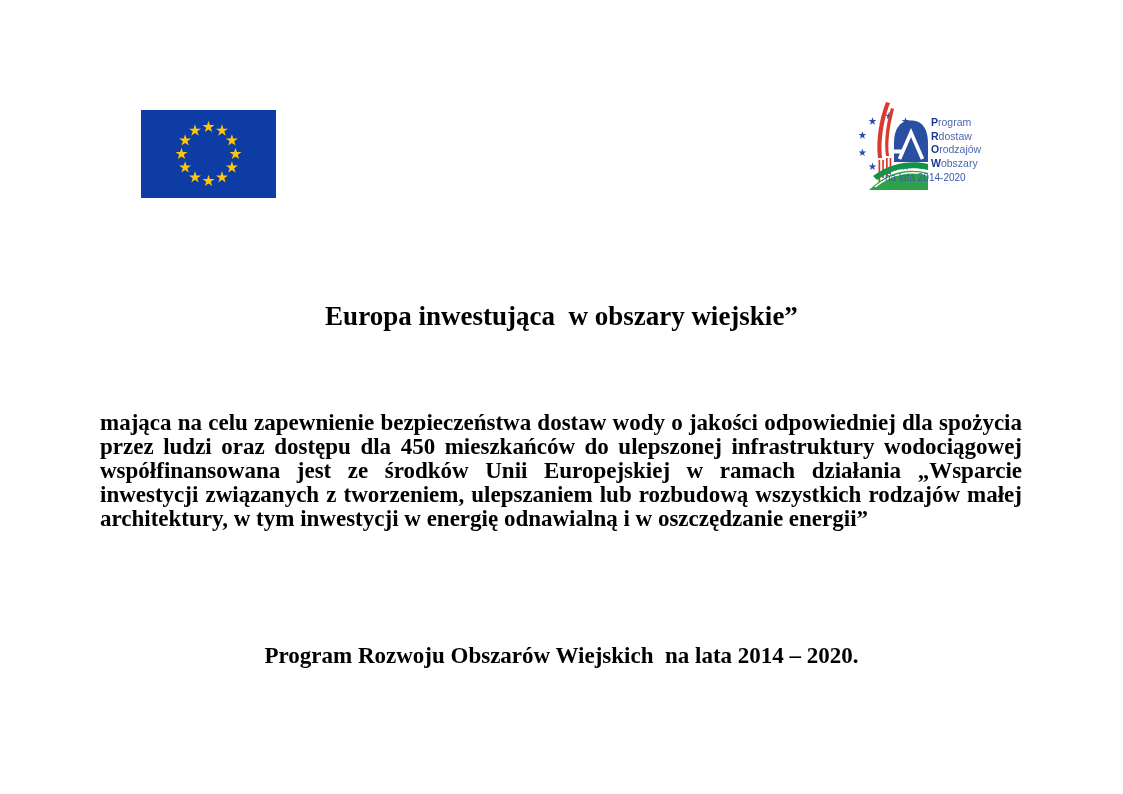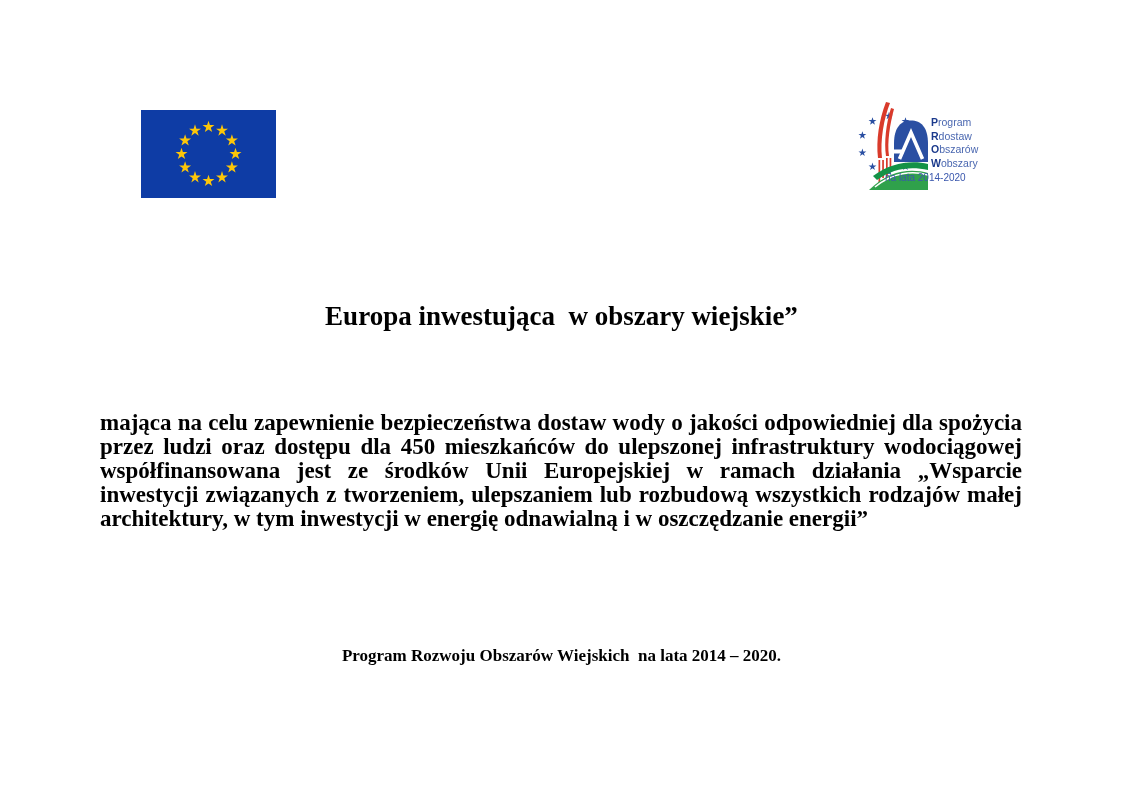--- a/index.html
+++ b/index.html
@@ -50,21 +50,21 @@
     font-size:23px; font-weight:bold; line-height:31px;
     text-align:center;
   }
   .bodytext {
     position:absolute; left:100px; right:101px; top:411px;
     font-size:23px; font-weight:bold; line-height:24px;
     text-align:justify;
   }
   .footerline {
     position:absolute; left:100px; right:100px; top:640px;
-    font-size:17px; font-weight:bold; line-height:31px;
+    font-size:23px; font-weight:bold; line-height:31px;
     text-align:center; white-space:pre-wrap;
   }
 </style>
 </head>
 <body>
 
 <div class="page">
 
   <div class="eu-flag">
     <svg width="135" height="88" viewBox="0 0 135 88">
@@ -120,21 +120,21 @@
       </g>
       <g>
         <path d="M18,76 C36,62 58,60 73,64 L73,70 C56,66 38,68 22,80 Z" fill="#149247"></path>
         <path d="M14,90 C34,70 56,68 73,73 L73,90 Z" fill="#2fa14b"></path>
         <path d="M20,87 C38,72 58,70.5 73,75" fill="none" stroke="#ffffff" stroke-width="1.6"></path>
       </g>
     </svg>
     <div class="prow-text">
       <div><b>P</b><span>rogram</span></div>
       <div><b>R</b><span>dostaw</span></div>
-      <div><b>O</b><span>bszarów</span></div>
+      <div><b>O</b><span>rodzajów</span></div>
       <div><b>W</b><span>obszary</span></div>
     </div>
     <div class="prow-tagline">na lata 2014-2020</div>
   </div>
 
   <div class="title">
     <div>Europa inwestująca  w obszary wiejskie”</div>
   </div>
 
 

